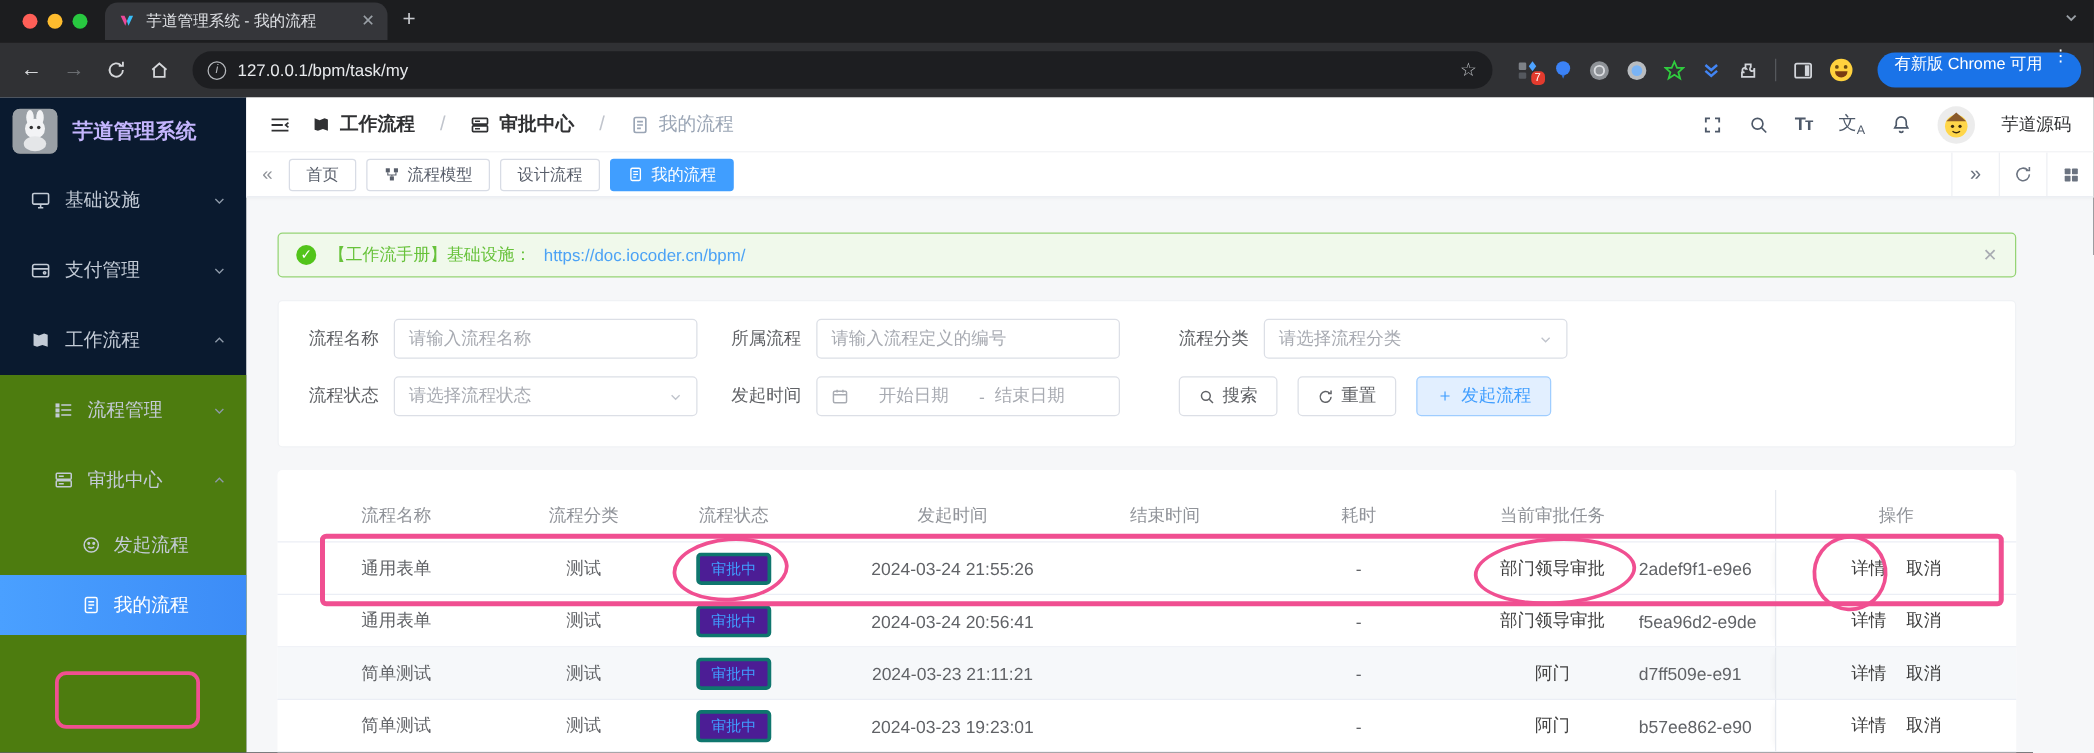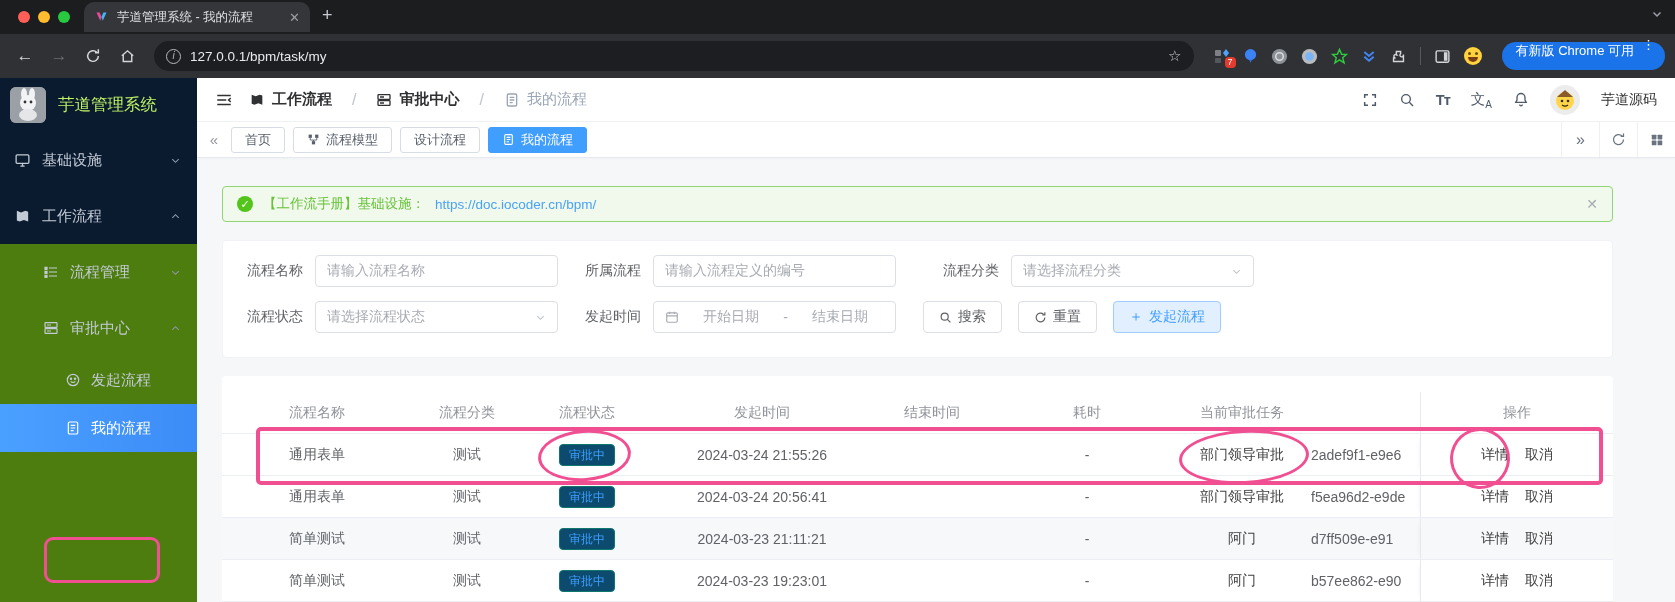--- a/index.html
+++ b/index.html
@@ -29,22 +29,22 @@
   .vdots{color:#fff;font-size:13px;letter-spacing:0;line-height:5px;text-align:center}
   .emoji-face{width:18px;height:18px;border-radius:50%;background:#ffd23e;position:relative}
   .emoji-face:before{content:"";position:absolute;left:4px;top:5px;width:3px;height:3px;border-radius:50%;background:#6b4c11;box-shadow:7px 0 0 #6b4c11}
   .emoji-face:after{content:"";position:absolute;left:4px;top:10px;width:10px;height:5px;border-radius:0 0 10px 10px;background:#7a3c12}
 
   
   .app{display:flex;height:524px;background:#f6f7f9}
   .sidebar{width:197px;background:#0a1a2f;flex:none;display:flex;flex-direction:column}
   .logo-row{display:flex;align-items:center;gap:12px;padding:10px 0 10px 10px;height:54px}
   .logo-img{width:36px;height:36px;border-radius:6px;background:#8d8f94;overflow:hidden;flex:none}
-  .app-title{color:#bef264;font-size:16.5px;font-weight:400;white-space:nowrap}
-  .m-item{height:56px;display:flex;align-items:center;gap:11px;padding-left:14px;color:#c3cbd6;font-size:15px;position:relative}
+  .app-title{color:#c4b5fd;font-size:16.5px;font-weight:700;white-space:nowrap}
+  .m-item{height:56px;display:flex;align-items:center;gap:11px;padding-left:24px;color:#c3cbd6;font-size:15px;position:relative}
   .m-item .chev{position:absolute;right:16px;color:#8d99a8}
   .submenu{background:#4d7c0f;flex:1}
   .m-sub{padding-left:43px}
   .m-child{height:48px;display:flex;align-items:center;gap:10px;padding-left:65px;color:#c3cbd6;font-size:15px}
   .m-child.active{background:linear-gradient(90deg,#4aa0ff,#3c8cf7);color:#fff}
   .main{flex:1;display:flex;flex-direction:column;min-width:0}
 
   
   .page-header{height:44px;background:#fff;display:flex;align-items:center;padding:0 18px;gap:16px;border-bottom:1px solid #f0f1f3}
   .crumb{display:flex;align-items:center;gap:7px;font-size:15px;color:#303133;font-weight:600}
@@ -76,32 +76,32 @@
   .f-row{display:flex;align-items:center;height:32px;margin-bottom:14px}
   .f-label{font-size:14px;color:#606266;font-weight:500;margin-right:12px;white-space:nowrap}
   .f-box{height:32px;border:1px solid #dcdfe6;border-radius:4px;display:flex;align-items:center;padding:0 11px;background:#fff;font-size:14px;color:#a8abb2;gap:8px}
   .f-input{width:243px}
   .ph{color:#a8abb2;white-space:nowrap}
   .gap1{width:27px}
   .gap2{width:47px}
   .f-chev{margin-left:auto;color:#c0c4cc}
   .btn{height:32px;border:1px solid #dcdfe6;border-radius:4px;background:#fff;display:flex;align-items:center;gap:6px;padding:0 15px;font-size:14px;color:#606266;white-space:nowrap}
   .btn.primary-plain{background:#e2efff;border-color:#9fcdff;color:#409eff;font-weight:500}
-  .btnrow{display:flex;gap:16px;margin-left:27px}
+  .btnrow{display:flex;gap:16px;margin-left:47px}
 
   .table-card{margin-top:18px;padding-top:16px;border:none;min-height:246px}
   .trow{display:flex;align-items:center;height:42px;border-bottom:1px solid #ebeef5;font-size:14px;color:#606266}
   .trow.thead{color:#909399;font-weight:500}
   .trow.striped{background:#f6f8fa}
   .tc{flex:none;text-align:center;white-space:nowrap;overflow:hidden}
   .c1{width:190px}.c2{width:110px}.c3{width:130px}.c4{width:220px}.c5{width:120px}.c6{width:190px}.c7{width:120px}
   .c8{width:118px;text-align:left;padding-left:9px}
   .c9{flex:1;min-width:190px;border-left:1px solid #e6e9ef;box-shadow:-5px 0 5px -5px rgba(0,0,0,.06);align-self:stretch;display:flex;align-items:center;justify-content:center;gap:16px}
   .thead .c9{box-shadow:none}
-  .statusbadge{display:inline-block;background:#0c4a6e;border:1px solid #0f766e;color:#409eff;font-size:12px;border-radius:4px;padding:2px 9px;line-height:16px}
+  .statusbadge{display:inline-block;background:#4c1d95;border:3px solid #0f766e;color:#409eff;font-size:12px;border-radius:4px;padding:2px 9px;line-height:16px}
   .bluelink{color:#404040;cursor:pointer}
 
   
   .ann{position:absolute;border:3px solid #f04f91;pointer-events:none;z-index:60;background:transparent}
   .ann-sidebar{left:44px;top:537px;width:116px;height:46px;border-radius:9px}
   .ann-row{left:256px;top:427px;width:1347px;height:58px;border-radius:5px;border-width:4px}
   .ann-status{left:538px;top:430px;width:93px;height:51px;border-radius:50%;transform:rotate(-4deg)}
   .ann-task{left:1179px;top:430px;width:130px;height:54px;border-radius:50%;transform:rotate(-3deg)}
   .ann-detail{left:1450px;top:428px;width:60px;height:61px;border-radius:50%;transform:rotate(3deg)}
 </style>
@@ -224,20 +224,33 @@
       </div>
       <span class="app-title">芋道管理系统</span>
     </div>
 
     <div class="m-item">
       <svg width="17" height="17" viewBox="0 0 24 24" fill="none" stroke="#c3cbd6" stroke-width="1.8">
           <rect x="3" y="4" width="18" height="12" rx="1.5"></rect>
           <path d="M9 20h6M12 16v4"></path>
         </svg>
       <span>基础设施</span>
+      <span class="chev">
+          <svg width="11" height="11" viewBox="0 0 24 24" fill="none" stroke="#8d99a8" stroke-width="2.4">
+            <polyline points="5,9 12,16 19,9"></polyline>
+          </svg>
+        </span>
+    </div>
+    <div class="m-item">
+      <svg width="17" height="17" viewBox="0 0 24 24" fill="none" stroke="#c3cbd6" stroke-width="1.8">
+          <rect x="3" y="5" width="18" height="14" rx="2"></rect>
+          <path d="M3 10h18"></path>
+          <circle cx="16.5" cy="14.5" r="1.3"></circle>
+        </svg>
+      <span>支付管理</span>
       <span class="chev">
           <svg width="11" height="11" viewBox="0 0 24 24" fill="none" stroke="#8d99a8" stroke-width="2.4">
             <polyline points="5,9 12,16 19,9"></polyline>
           </svg>
         </span>
     </div>
     <div class="m-item">
       <svg width="17" height="17" viewBox="0 0 24 24" fill="#c3cbd6">
           <path d="M4 4l6 2.2L16 4l4 1.4V19l-6-2.2L8 19 4 17.6z"></path>
         </svg>
@@ -449,21 +462,21 @@
           </div>
           <span class="gap1"></span>
           <span class="f-label">发起时间</span>
           <div class="f-box f-input">
             <svg width="14" height="14" viewBox="0 0 24 24" fill="none" stroke="#a8abb2" stroke-width="2">
                 <rect x="3" y="5" width="18" height="16" rx="2"></rect>
                 <path d="M8 3v4M16 3v4M3 10h18"></path>
               </svg>
             <span class="ph" style="flex:1;text-align:center">开始日期</span>
             <span class="ph">-</span>
-            <span class="ph" style="flex:1;text-align:center">结束日期</span>
+            <span class="ph" style="flex:1;text-align:left">结束日期</span>
           </div>
           <div class="btnrow">
             <button class="btn">
               <svg width="13" height="13" viewBox="0 0 24 24" fill="none" stroke="#606266" stroke-width="2.2">
                   <circle cx="10.5" cy="10.5" r="6.5"></circle>
                   <path d="M15.5 15.5L21 21"></path>
                 </svg>
               <span>搜索</span>
             </button>
             <button class="btn">

